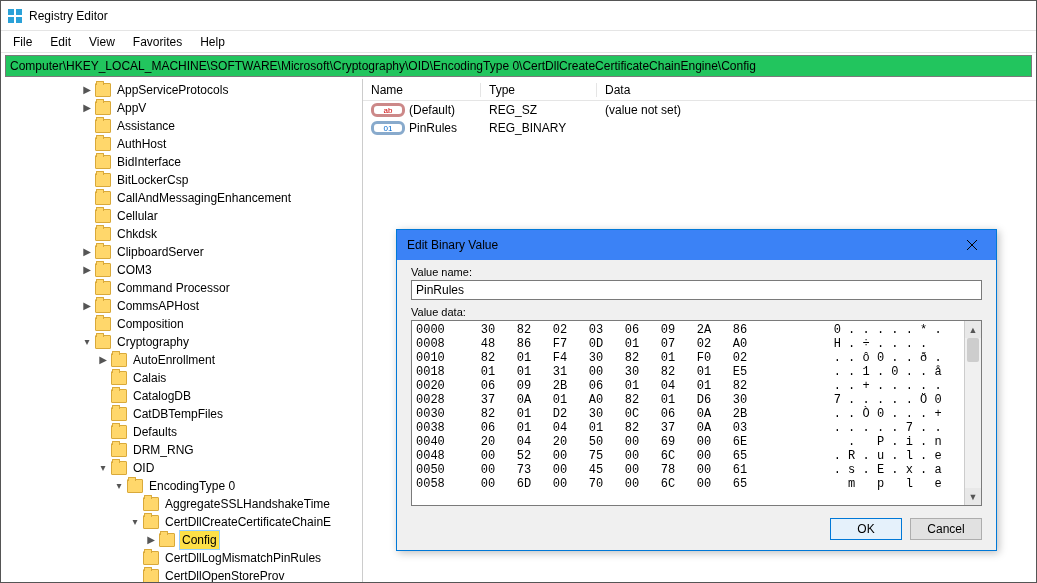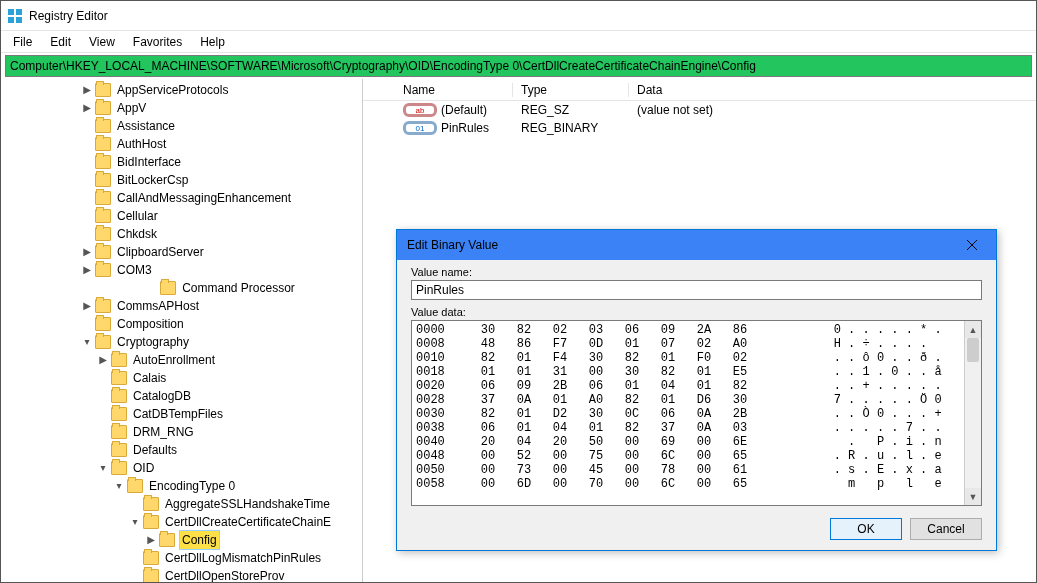--- a/index.html
+++ b/index.html
@@ -29,21 +29,21 @@
   .tree .foldericon::before { content: ""; position: absolute; top: -3px; left: 0; width: 6px; height: 3px; background: #ffd76b; border: 1px solid #d9a93a; border-bottom: none; border-radius: 1px 1px 0 0; }
   
   .listheader { display: flex; height: 22px; align-items: center; border-bottom: 1px solid #e5e5e5; font-size: 12px; }
   .listheader .col { padding: 0 8px; color: #000; }
   .listheader .col:not(:last-child) { border-right: 1px solid #e5e5e5; }
   .listrow { display: flex; height: 18px; align-items: center; font-size: 12px; }
   .listrow .cell { padding: 0 8px; white-space: nowrap; overflow: hidden; text-overflow: ellipsis; }
   .valicon { width: 34px; height: 14px; border: 3px solid #a21caf; margin-right: 4px; display: inline-flex; align-items: center; justify-content: center; font-size: 8px; border-radius: 6px; }
   .valicon.ab { color: #c00; border-color: #c88; }
   .valicon.bin { color: #06c; border-color: #8ac; }
-  .c-name { width: 118px; display: flex; align-items: center; margin-left: 32px; }
+  .c-name { width: 118px; display: flex; align-items: center; }
   .c-type { width: 116px; }
   .c-data { width: 400px; }
   
   .dialog { position: absolute; left: 395px; top: 228px; width: 601px; height: 322px; background: #f0f0f0; border: 1px solid #0078d7; box-shadow: 2px 2px 8px rgba(0,0,0,0.25); display: flex; flex-direction: column; }
   .dialog .dlg-title { height: 30px; display: flex; align-items: center; padding: 0 10px; background: #3b82f6; justify-content: space-between; }
   .dialog .dlg-title .t { font-size: 12px; }
   .dialog .close { width: 28px; height: 20px; display: flex; align-items: center; justify-content: center; cursor: pointer; }
   .dialog .body { padding: 6px 14px 4px 14px; display: flex; flex-direction: column; flex: 1; }
   .dialog label.small { font-size: 11px; margin-bottom: 2px; }
   .dialog .valname { border: 1px solid #7a7a7a; background: #fff; height: 20px; padding: 2px 4px; font-size: 12px; margin-bottom: 6px; }
@@ -134,21 +134,21 @@
           <div class="row" style="padding-left: 80px;">
             <span class="toggle">▶</span>
             <span class="foldericon"></span>
             <span class="label">ClipboardServer</span>
           </div>
           <div class="row" style="padding-left: 80px;">
             <span class="toggle">▶</span>
             <span class="foldericon"></span>
             <span class="label">COM3</span>
           </div>
-          <div class="row" style="padding-left: 80px; justify-content: center;">
+          <div class="row" style="padding-left: 80px;">
             <span class="toggle blank">▶</span>
             <span class="foldericon"></span>
             <span class="label">Command Processor</span>
           </div>
           <div class="row" style="padding-left: 80px;">
             <span class="toggle">▶</span>
             <span class="foldericon"></span>
             <span class="label">CommsAPHost</span>
           </div>
           <div class="row" style="padding-left: 80px;">
@@ -177,26 +177,26 @@
             <span class="label">CatalogDB</span>
           </div>
           <div class="row" style="padding-left: 96px;">
             <span class="toggle blank">▶</span>
             <span class="foldericon"></span>
             <span class="label">CatDBTempFiles</span>
           </div>
           <div class="row" style="padding-left: 96px;">
             <span class="toggle blank">▶</span>
             <span class="foldericon"></span>
+            <span class="label">Defaults</span>
+          </div>
+          <div class="row" style="padding-left: 96px;">
+            <span class="toggle blank">▶</span>
+            <span class="foldericon"></span>
             <span class="label">DRM_RNG</span>
-          </div>
-          <div class="row" style="padding-left: 96px;">
-            <span class="toggle blank">▶</span>
-            <span class="foldericon"></span>
-            <span class="label">Defaults</span>
           </div>
           <div class="row" style="padding-left: 96px;">
             <span class="toggle">▾</span>
             <span class="foldericon"></span>
             <span class="label">OID</span>
           </div>
           <div class="row" style="padding-left: 112px;">
             <span class="toggle">▾</span>
             <span class="foldericon"></span>
             <span class="label">EncodingType 0</span>

